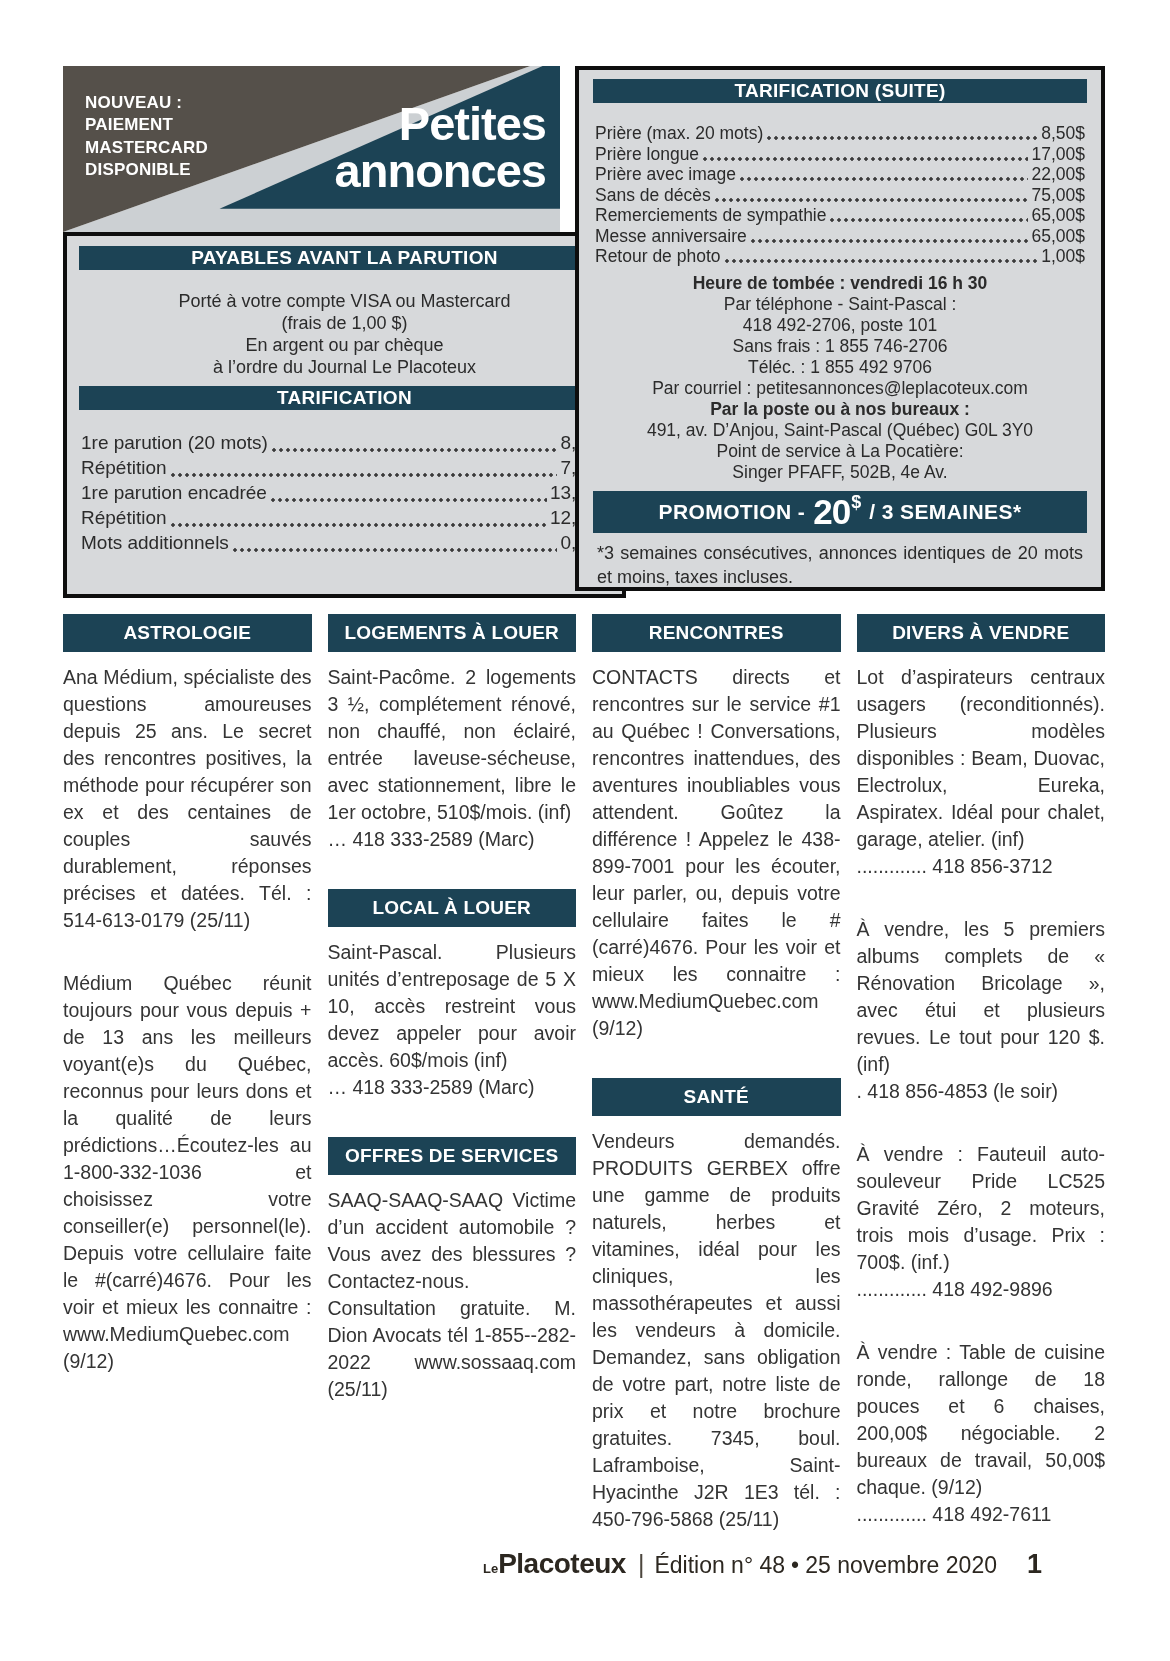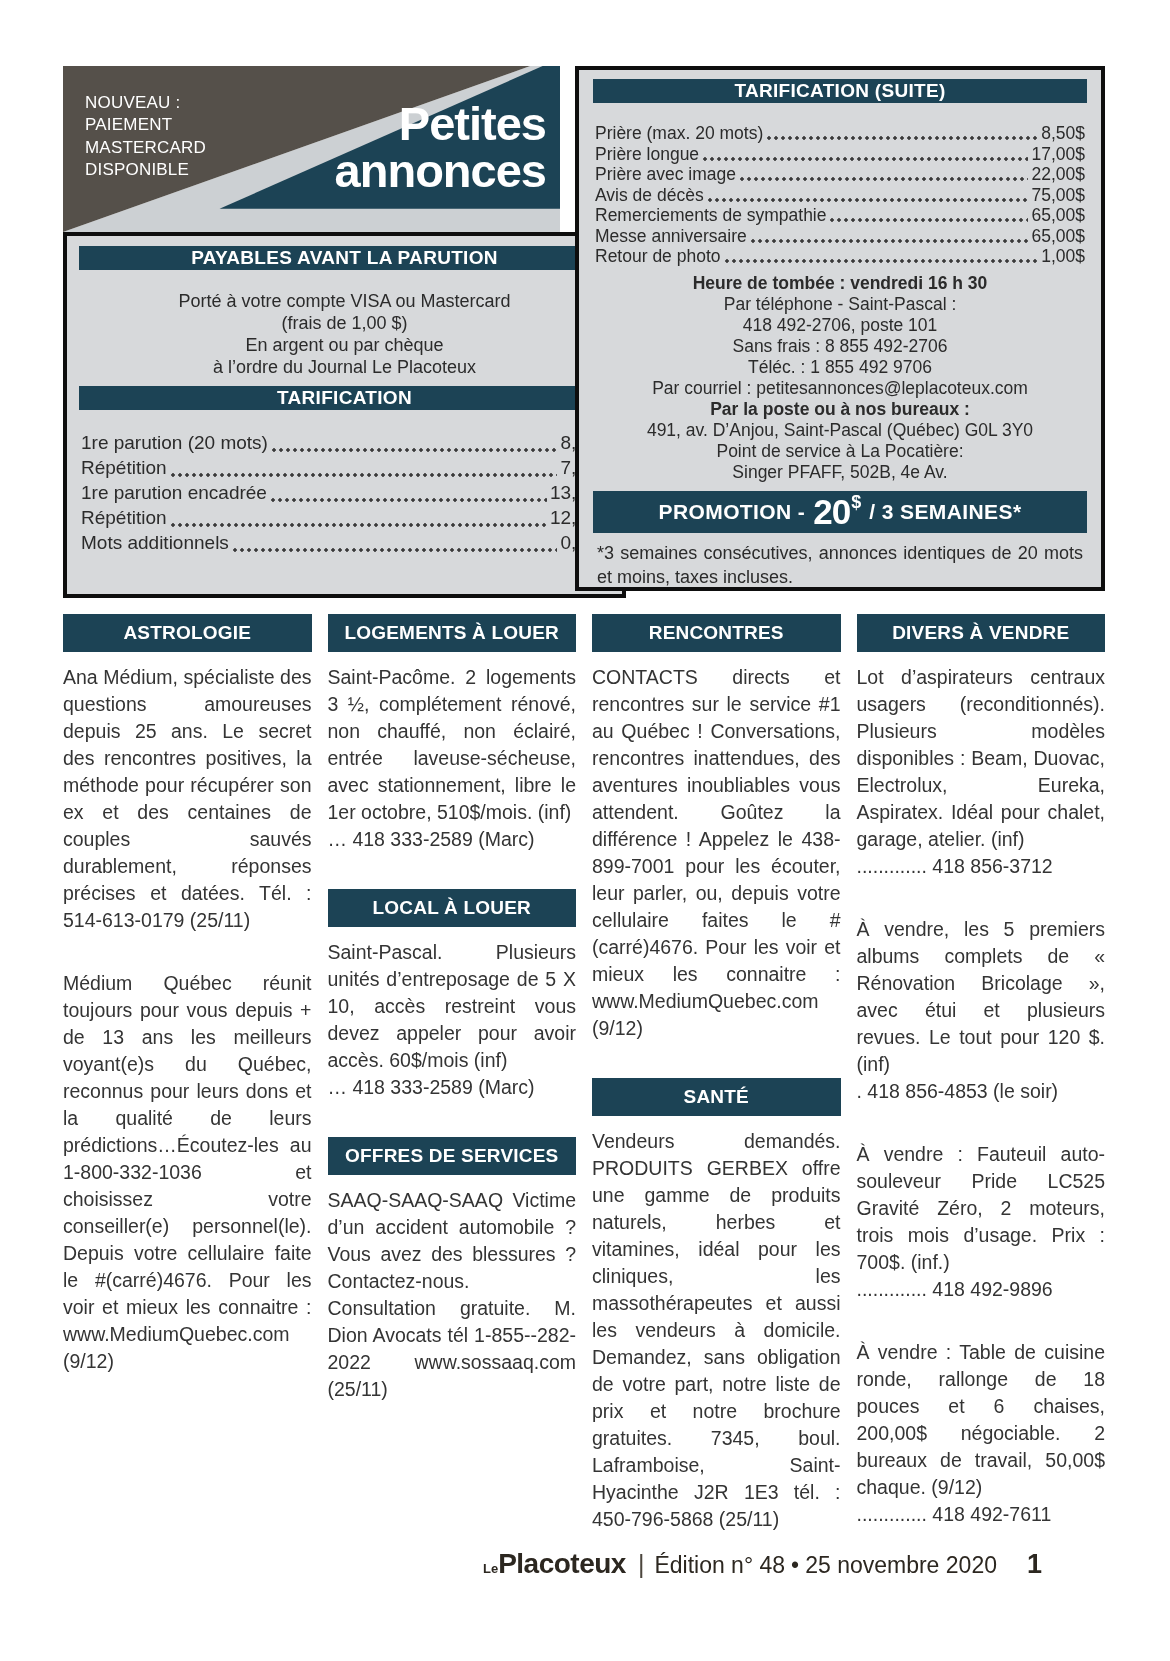--- a/index.html
+++ b/index.html
@@ -15,21 +15,21 @@
     font-family:"Liberation Sans", sans-serif;color:var(--ink);overflow:hidden;
   }
   
   .banner{position:absolute;left:63px;top:66px;width:497px;height:166px;}
   .banner .shape{position:absolute;inset:0;}
   .shape-gray{background:#ccd0d3;clip-path:polygon(0 100%,94% 0,100% 0,100% 100%,0 100%);}
   .shape-blue{background:var(--accent);clip-path:polygon(31.5% 86%,96.5% 0,100% 0,100% 86%);}
   .shape-brown{background:var(--brown);clip-path:polygon(0 0,94% 0,0 100%);}
   .banner-notice{
     position:absolute;left:22px;top:26px;width:230px;color:#fff;
-    font-size:17px;font-weight:normal;line-height:1.32;white-space:pre-line;letter-spacing:.2px;
+    font-size:17px;font-weight:bold;line-height:1.32;white-space:pre-line;letter-spacing:.2px;
   }
   .banner-title{
     position:absolute;right:14px;top:34px;text-align:right;color:#fff;
     font-size:47px;line-height:47px;font-weight:bold;letter-spacing:-1px;
   }
   
   .panel{position:absolute;background:var(--panel);border:4px solid #0e0e0e;}
   .panel-left{left:63px;top:232px;width:563px;height:366px;padding:6px 10px;}
   .panel-right{left:575px;top:66px;width:530px;height:525px;padding:5px 12px;}
   .bar{
@@ -150,21 +150,21 @@
           <span>Prière longue</span>
           <span class="leader"></span>
           <span>17,00$</span>
         </div>
         <div class="price-row">
           <span>Prière avec image</span>
           <span class="leader"></span>
           <span>22,00$</span>
         </div>
         <div class="price-row">
-          <span>Avis de décès</span>
+          <span>Sans de décès</span>
           <span class="leader"></span>
           <span>75,00$</span>
         </div>
         <div class="price-row">
           <span>Remerciements de sympathie</span>
           <span class="leader"></span>
           <span>65,00$</span>
         </div>
         <div class="price-row">
           <span>Messe anniversaire</span>
@@ -174,21 +174,21 @@
         <div class="price-row">
           <span>Retour de photo</span>
           <span class="leader"></span>
           <span>1,00$</span>
         </div>
       </div>
     <div class="centered-lines" id="contact-lines">
         <div class="b">Heure de tombée : vendredi 16 h 30</div>
         <div>Par téléphone - Saint-Pascal :</div>
         <div>418 492-2706, poste 101</div>
-        <div>Sans frais : 8 855 492-2706</div>
+        <div>Sans frais : 1 855 746-2706</div>
         <div>Téléc. : 1 855 492 9706</div>
         <div>Par courriel : petitesannonces@leplacoteux.com</div>
         <div class="b">Par la poste ou à nos bureaux :</div>
         <div>491, av. D’Anjou, Saint-Pascal (Québec) G0L 3Y0</div>
         <div>Point de service à La Pocatière:</div>
         <div>Singer PFAFF, 502B, 4e Av.</div>
       </div>
     <div class="promo-bar">
       <span class="promo-prefix">PROMOTION -</span>
       <span><span class="promo-amount">20</span><span class="promo-cur">$</span></span>

